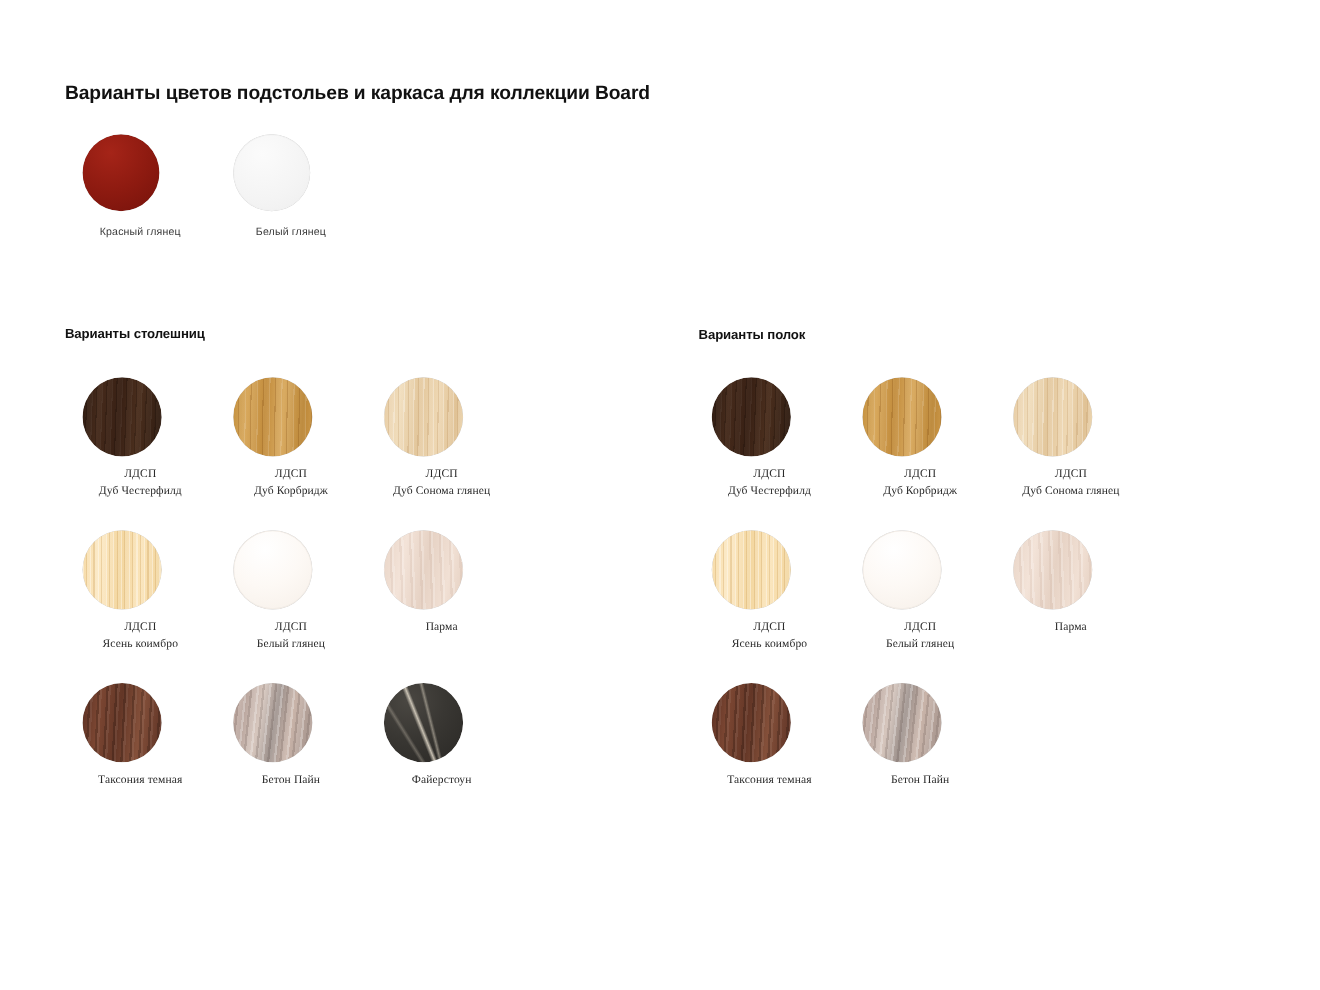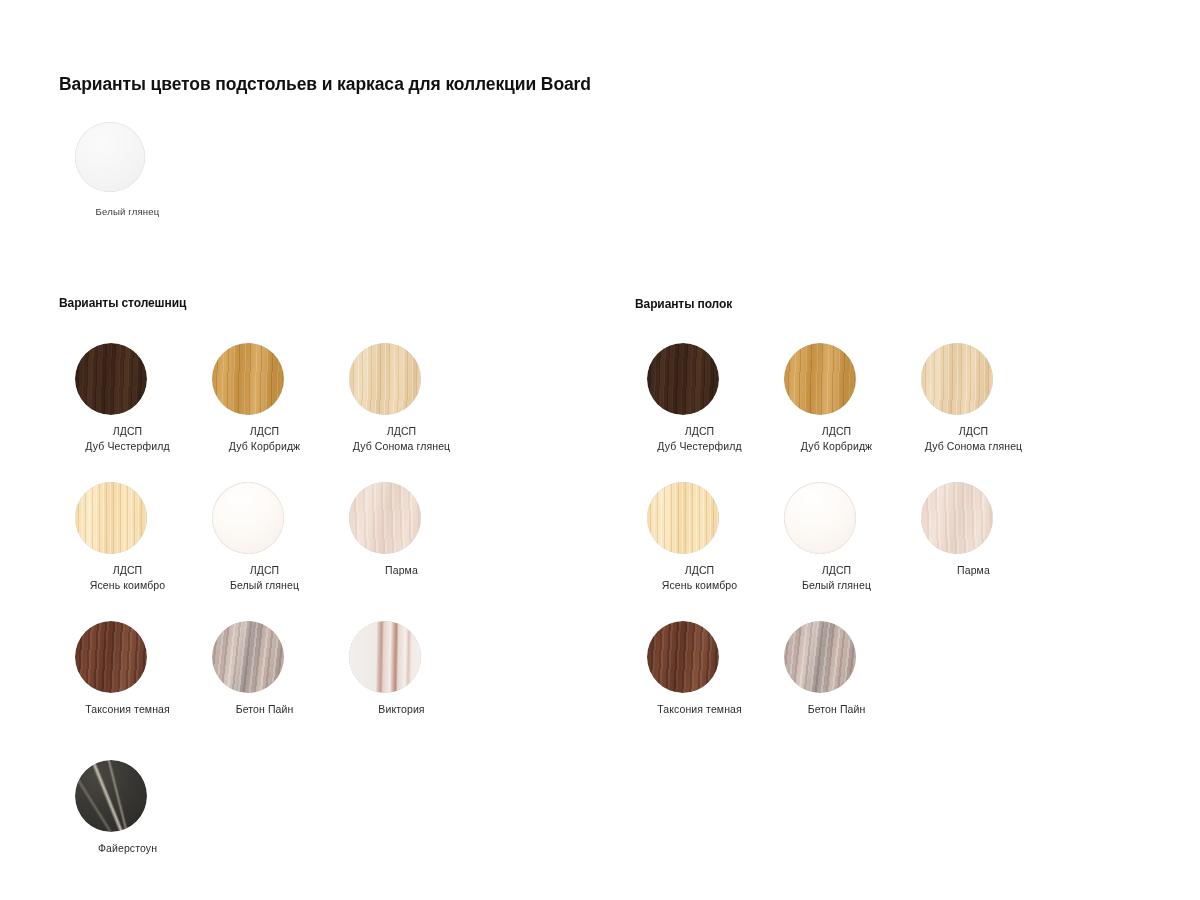--- a/index.html
+++ b/index.html
@@ -87,20 +87,21 @@
     border-radius: 50%;
   }
   .caption {
     margin-top: 9px;
     width: 137px;
     text-align: center;
     font-size: 10.5px;
     line-height: 15px;
     color: #2b2b2b;
     letter-spacing: 0.1px;
+    font-family: Liberation Serif, serif;
   }
   .caption .l1 { display: block; }
   .caption .l2 { display: block; text-align: center; }
   .cap-frame {
     margin-top: 11px;
     width: 137px;
     text-align: center;
     font-size: 9.6px;
     line-height: 14px;
     color: #3a3a3a;
@@ -219,20 +220,28 @@
 <body>
 
 <div class="page">
 
   <div class="main-title">Варианты цветов подстольев и каркаса для коллекции Board</div>
 
   <div class="grid" id="grid-frame">
       <div class="cell">
         <div class="swatch-wrap">
           <div class="swatch">
+            <div class="tex flat-red" style="background-color: rgb(141, 26, 16);"></div>
+          </div>
+        </div>
+        <div class="cap-frame">Красный глянец</div>
+      </div>
+      <div class="cell">
+        <div class="swatch-wrap">
+          <div class="swatch">
             <div class="tex flat-white" style="background-color: rgb(244, 244, 244);"></div>
           </div>
         </div>
         <div class="cap-frame">Белый глянец</div>
       </div>
     </div>
 
   <div class="section-title" id="sec-tops-title">Варианты столешниц</div>
 
   <div class="grid" id="grid-tops">
@@ -317,30 +326,20 @@
             <div class="tex tex-beton" style="background-color: rgb(179, 162, 154);"></div>
           </div>
         </div>
         <div class="caption">
           <span class="l1">Бетон Пайн</span>
         </div>
       </div>
       <div class="cell">
         <div class="swatch-wrap">
           <div class="swatch big">
-            <div class="tex tex-victoria" style="background-color: rgb(239, 234, 230);"></div>
-          </div>
-        </div>
-        <div class="caption">
-          <span class="l1">Виктория</span>
-        </div>
-      </div>
-      <div class="cell">
-        <div class="swatch-wrap">
-          <div class="swatch big">
             <div class="tex tex-firestone" style="background-color: rgb(56, 54, 49);"></div>
           </div>
         </div>
         <div class="caption">
           <span class="l1">Файерстоун</span>
         </div>
       </div>
     </div>
 
   <div class="section-title" id="sec-shelves-title">Варианты полок</div>

